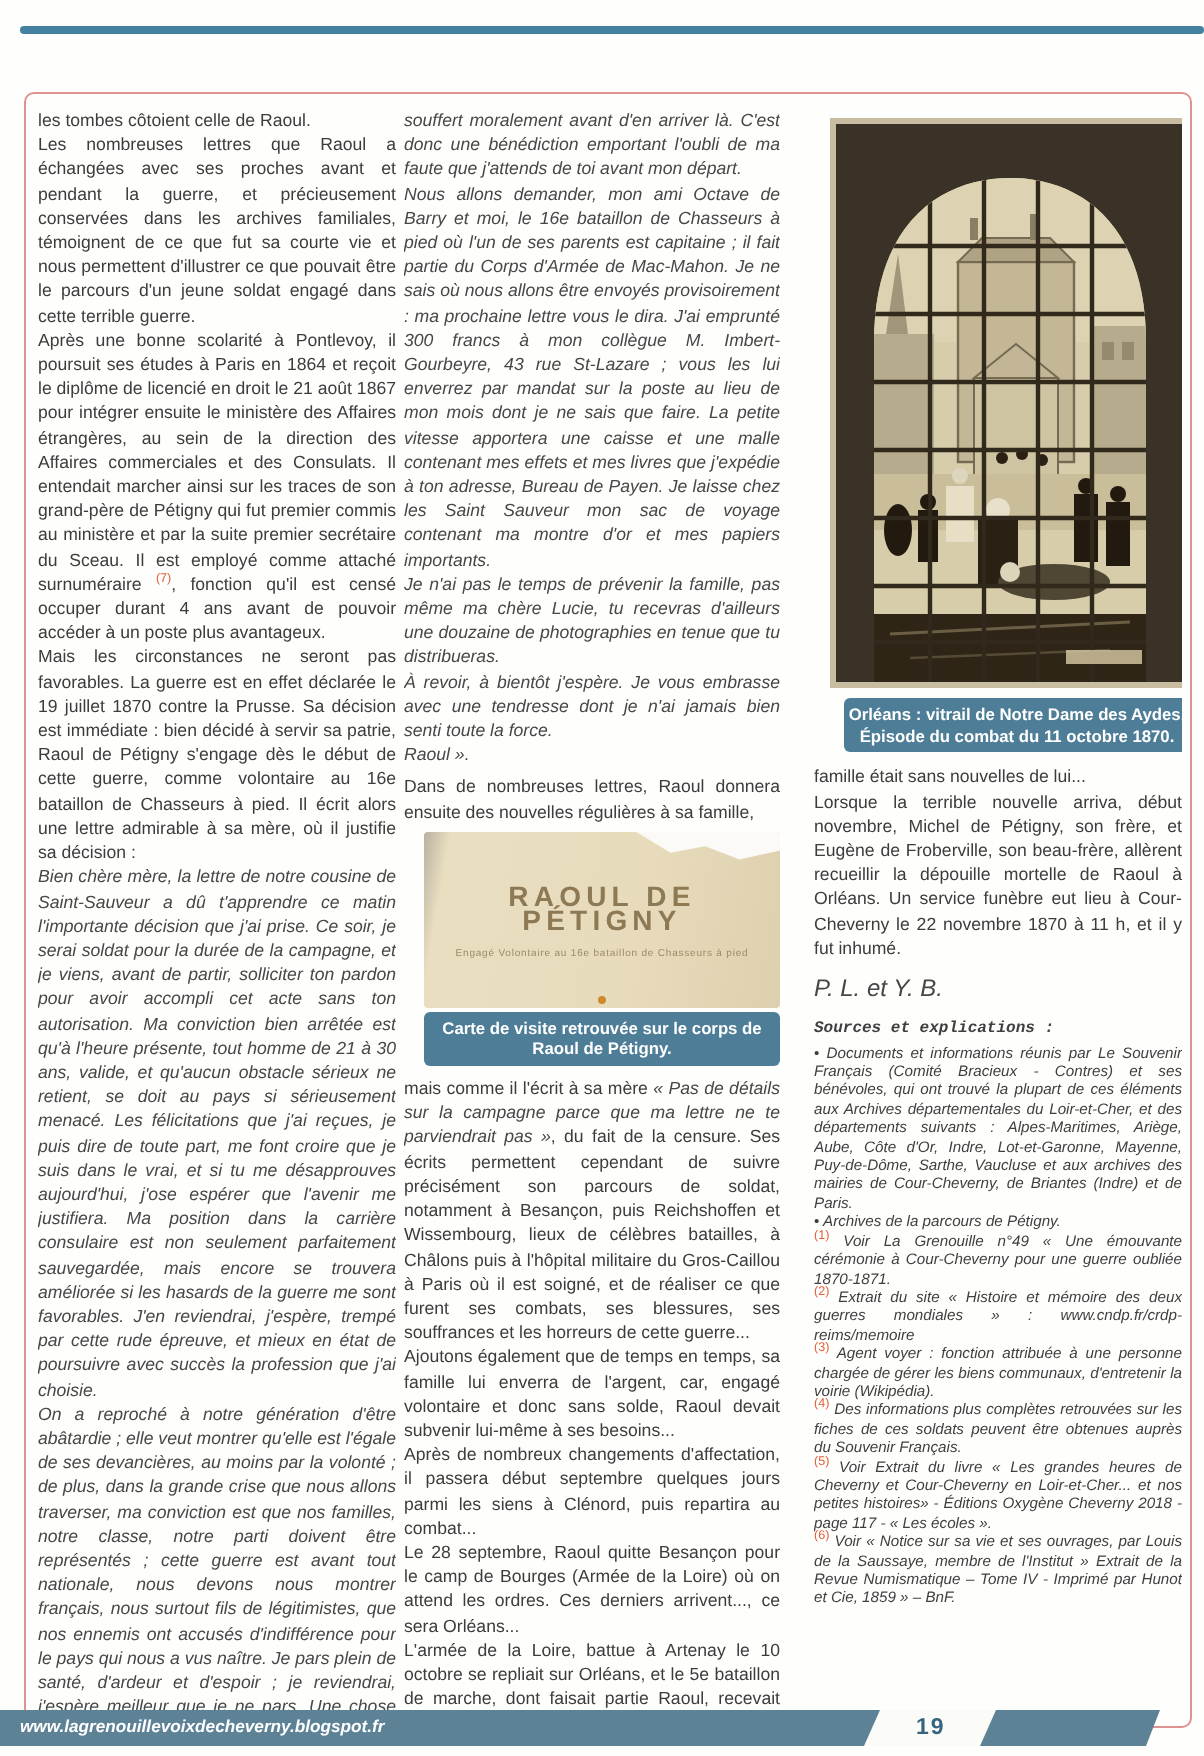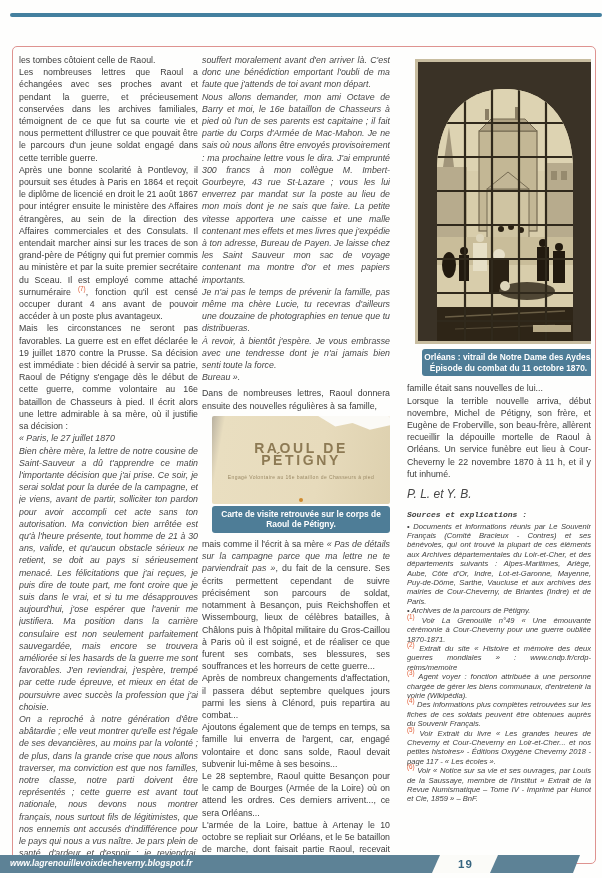--- a/index.html
+++ b/index.html
@@ -55,47 +55,46 @@
 <div class="page">
   <div class="top-rule"></div>
 
   <div class="content">
 
     <div class="col col1">
       <p>les tombes côtoient celle de Raoul.</p>
       <p>Les nombreuses lettres que Raoul a échangées avec ses proches avant et pendant la guerre, et précieusement conservées dans les archives familiales, témoignent de ce que fut sa courte vie et nous permettent d'illustrer ce que pouvait être le parcours d'un jeune soldat engagé dans cette terrible guerre.</p>
       <p><span>Après une bonne scolarité à Pontlevoy, il poursuit ses études à Paris en 1864 et reçoit le diplôme de licencié en droit le 21 août 1867 pour intégrer ensuite le ministère des Affaires étrangères, au sein de la direction des Affaires commerciales et des Consulats. Il entendait marcher ainsi sur les traces de son grand-père de Pétigny qui fut premier commis au ministère et par la suite premier secrétaire du Sceau. Il est employé comme attaché surnuméraire </span><span class="fnm">(7)</span><span>, fonction qu'il est censé occuper durant 4 ans avant de pouvoir accéder à un poste plus avantageux.</span></p>
       <p>Mais les circonstances ne seront pas favorables. La guerre est en effet déclarée le 19 juillet 1870 contre la Prusse. Sa décision est immédiate : bien décidé à servir sa patrie, Raoul de Pétigny s'engage dès le début de cette guerre, comme volontaire au 16e bataillon de Chasseurs à pied. Il écrit alors une lettre admirable à sa mère, où il justifie sa décision :</p>
-      <p class="ital">« Paris, le 27 juillet 1870</p>
       <p class="ital">Bien chère mère, la lettre de notre cousine de Saint-Sauveur a dû t'apprendre ce matin l'importante décision que j'ai prise. Ce soir, je serai soldat pour la durée de la campagne, et je viens, avant de partir, solliciter ton pardon pour avoir accompli cet acte sans ton autorisation. Ma conviction bien arrêtée est qu'à l'heure présente, tout homme de 21 à 30 ans, valide, et qu'aucun obstacle sérieux ne retient, se doit au pays si sérieusement menacé. Les félicitations que j'ai reçues, je puis dire de toute part, me font croire que je suis dans le vrai, et si tu me désapprouves aujourd'hui, j'ose espérer que l'avenir me justifiera. Ma position dans la carrière consulaire est non seulement parfaitement sauvegardée, mais encore se trouvera améliorée si les hasards de la guerre me sont favorables. J'en reviendrai, j'espère, trempé par cette rude épreuve, et mieux en état de poursuivre avec succès la profession que j'ai choisie.</p>
       <p class="ital">On a reproché à notre génération d'être abâtardie ; elle veut montrer qu'elle est l'égale de ses devancières, au moins par la volonté ; de plus, dans la grande crise que nous allons traverser, ma conviction est que nos familles, notre classe, notre parti doivent être représentés ; cette guerre est avant tout nationale, nous devons nous montrer français, nous surtout fils de légitimistes, que nos ennemis ont accusés d'indifférence pour le pays qui nous a vus naître. Je pars plein de santé, d'ardeur et d'espoir ; je reviendrai, j'espère meilleur que je ne pars. Une chose me manque toutefois cruellement, c'est le dernier baiser de tous ceux que j'aime ; mais voyant vos dispositions contraires à ma résolution, je ne me suis pas senti le courage d'affronter vos supplications et peut-être vos reproches.</p>
 
     </div>
 
     <div class="col col2">
       <p class="ital">souffert moralement avant d'en arriver là. C'est donc une bénédiction emportant l'oubli de ma faute que j'attends de toi avant mon départ.</p>
       <p class="ital">Nous allons demander, mon ami Octave de Barry et moi, le 16e bataillon de Chasseurs à pied où l'un de ses parents est capitaine ; il fait partie du Corps d'Armée de Mac-Mahon. Je ne sais où nous allons être envoyés provisoirement : ma prochaine lettre vous le dira. J'ai emprunté 300 francs à mon collègue M. Imbert-Gourbeyre, 43 rue St-Lazare ; vous les lui enverrez par mandat sur la poste au lieu de mon mois dont je ne sais que faire. La petite vitesse apportera une caisse et une malle contenant mes effets et mes livres que j'expédie à ton adresse, Bureau de Payen. Je laisse chez les Saint Sauveur mon sac de voyage contenant ma montre d'or et mes papiers importants.</p>
       <p class="ital">Je n'ai pas le temps de prévenir la famille, pas même ma chère Lucie, tu recevras d'ailleurs une douzaine de photographies en tenue que tu distribueras.</p>
       <p class="ital">À revoir, à bientôt j'espère. Je vous embrasse avec une tendresse dont je n'ai jamais bien senti toute la force.</p>
-      <p class="ital">Bureau ».</p>
+      <p class="ital">Raoul ».</p>
       <p style="margin-top:4px;">Dans de nombreuses lettres, Raoul donnera ensuite des nouvelles régulières à sa famille,</p>
 
       <figure class="figcard">
         <div class="cardbox">
           <div class="cardtear"></div>
           <div class="cardtitle">RAOUL DE PÉTIGNY</div>
           <div class="cardsub">Engagé Volontaire au 16e bataillon de Chasseurs à pied</div>
           <div class="carddot"></div>
         </div>
         <figcaption class="cap" style="margin-top:2px;">Carte de visite retrouvée sur le corps de Raoul de Pétigny.</figcaption>
       </figure>
 
       <p><span>mais comme il l'écrit à sa mère </span><span class="ital">« Pas de détails sur la campagne parce que ma lettre ne te parviendrait pas »</span><span>, du fait de la censure. Ses écrits permettent cependant de suivre précisément son parcours de soldat, notamment à Besançon, puis Reichshoffen et Wissembourg, lieux de célèbres batailles, à Châlons puis à l'hôpital militaire du Gros-Caillou à Paris où il est soigné, et de réaliser ce que furent ses combats, ses blessures, ses souffrances et les horreurs de cette guerre...</span></p>
+      <p>Ajoutons également que de temps en temps, sa famille lui enverra de l'argent, car, engagé volontaire et donc sans solde, Raoul devait subvenir lui-même à ses besoins...</p>
       <p>Après de nombreux changements d'affectation, il passera début septembre quelques jours parmi les siens à Clénord, puis repartira au combat...</p>
-      <p>Ajoutons également que de temps en temps, sa famille lui enverra de l'argent, car, engagé volontaire et donc sans solde, Raoul devait subvenir lui-même à ses besoins...</p>
       <p>Le 28 septembre, Raoul quitte Besançon pour le camp de Bourges (Armée de la Loire) où on attend les ordres. Ces derniers arrivent..., ce sera Orléans...</p>
       <p>L'armée de la Loire, battue à Artenay le 10 octobre se repliait sur Orléans, et le 5e bataillon de marche, dont faisait partie Raoul, recevait l'ordre de partir pour la soutenir.</p>
 
     </div>
 
     <div class="col col3">
       <figure class="figphoto">
         <svg class="photobox" viewBox="0 0 180 285">
           <rect width="180" height="285" fill="#c8bda0"></rect>
           <rect x="3" y="3" width="174" height="279" fill="#3a3226"></rect>

